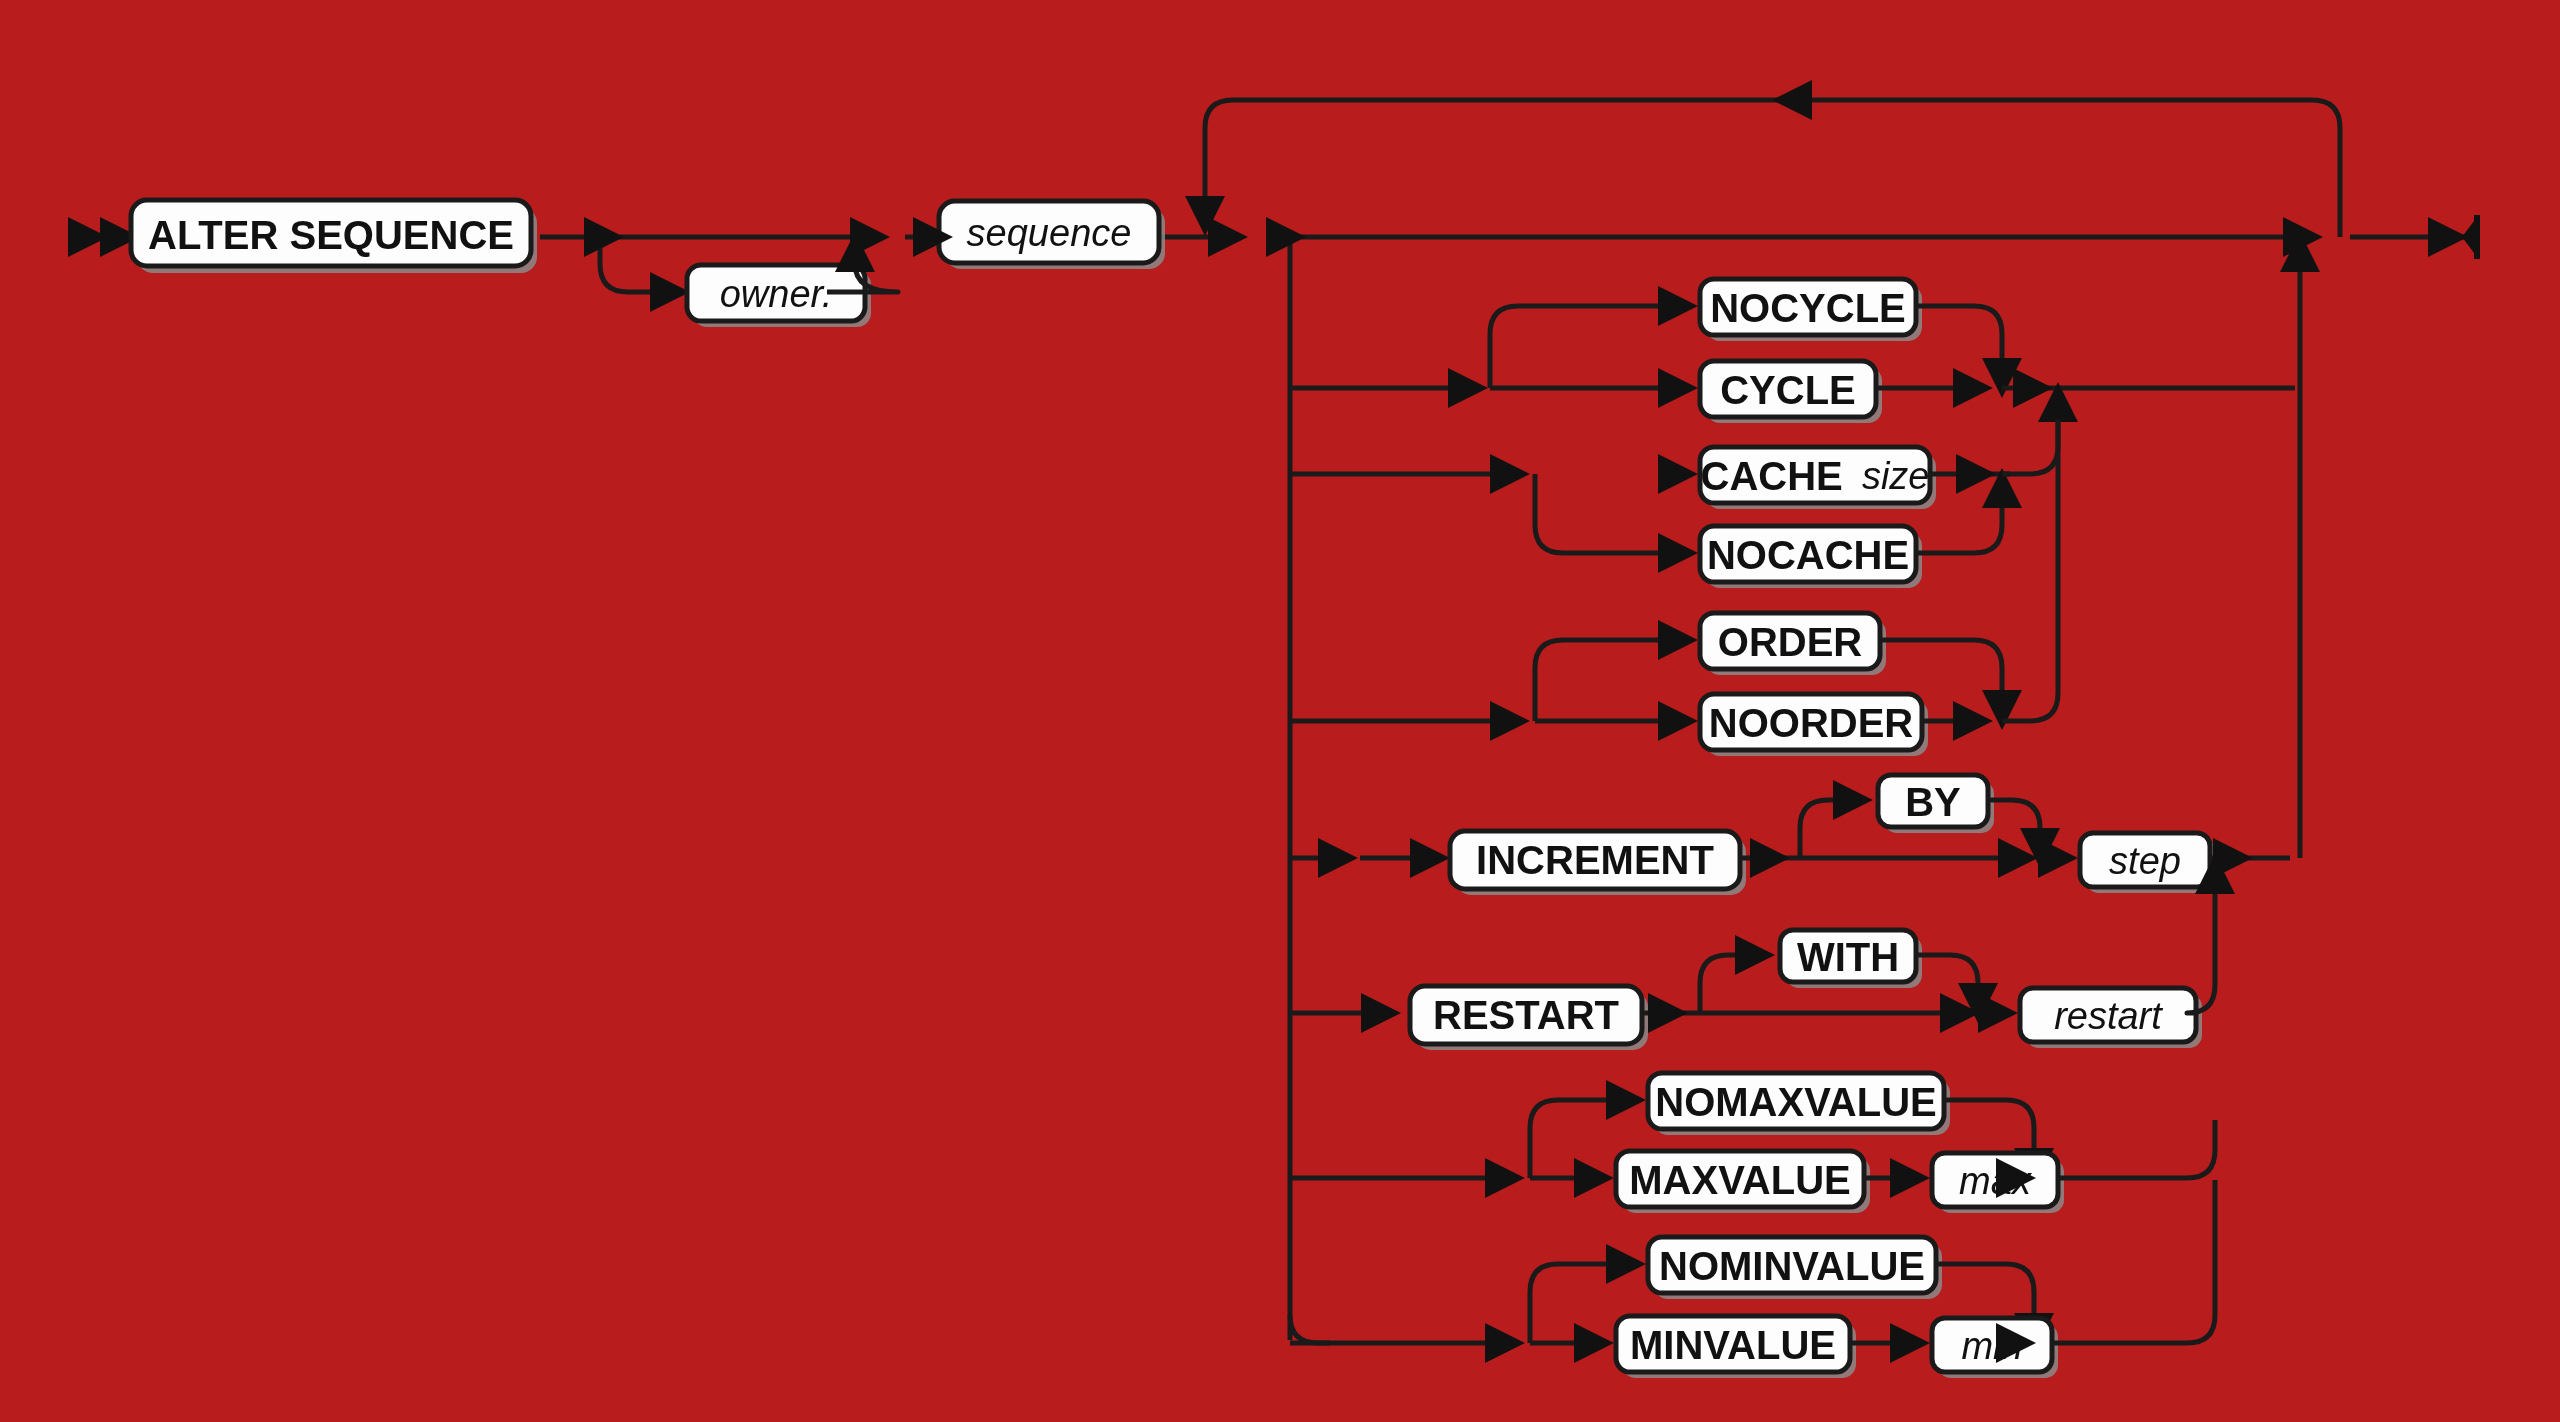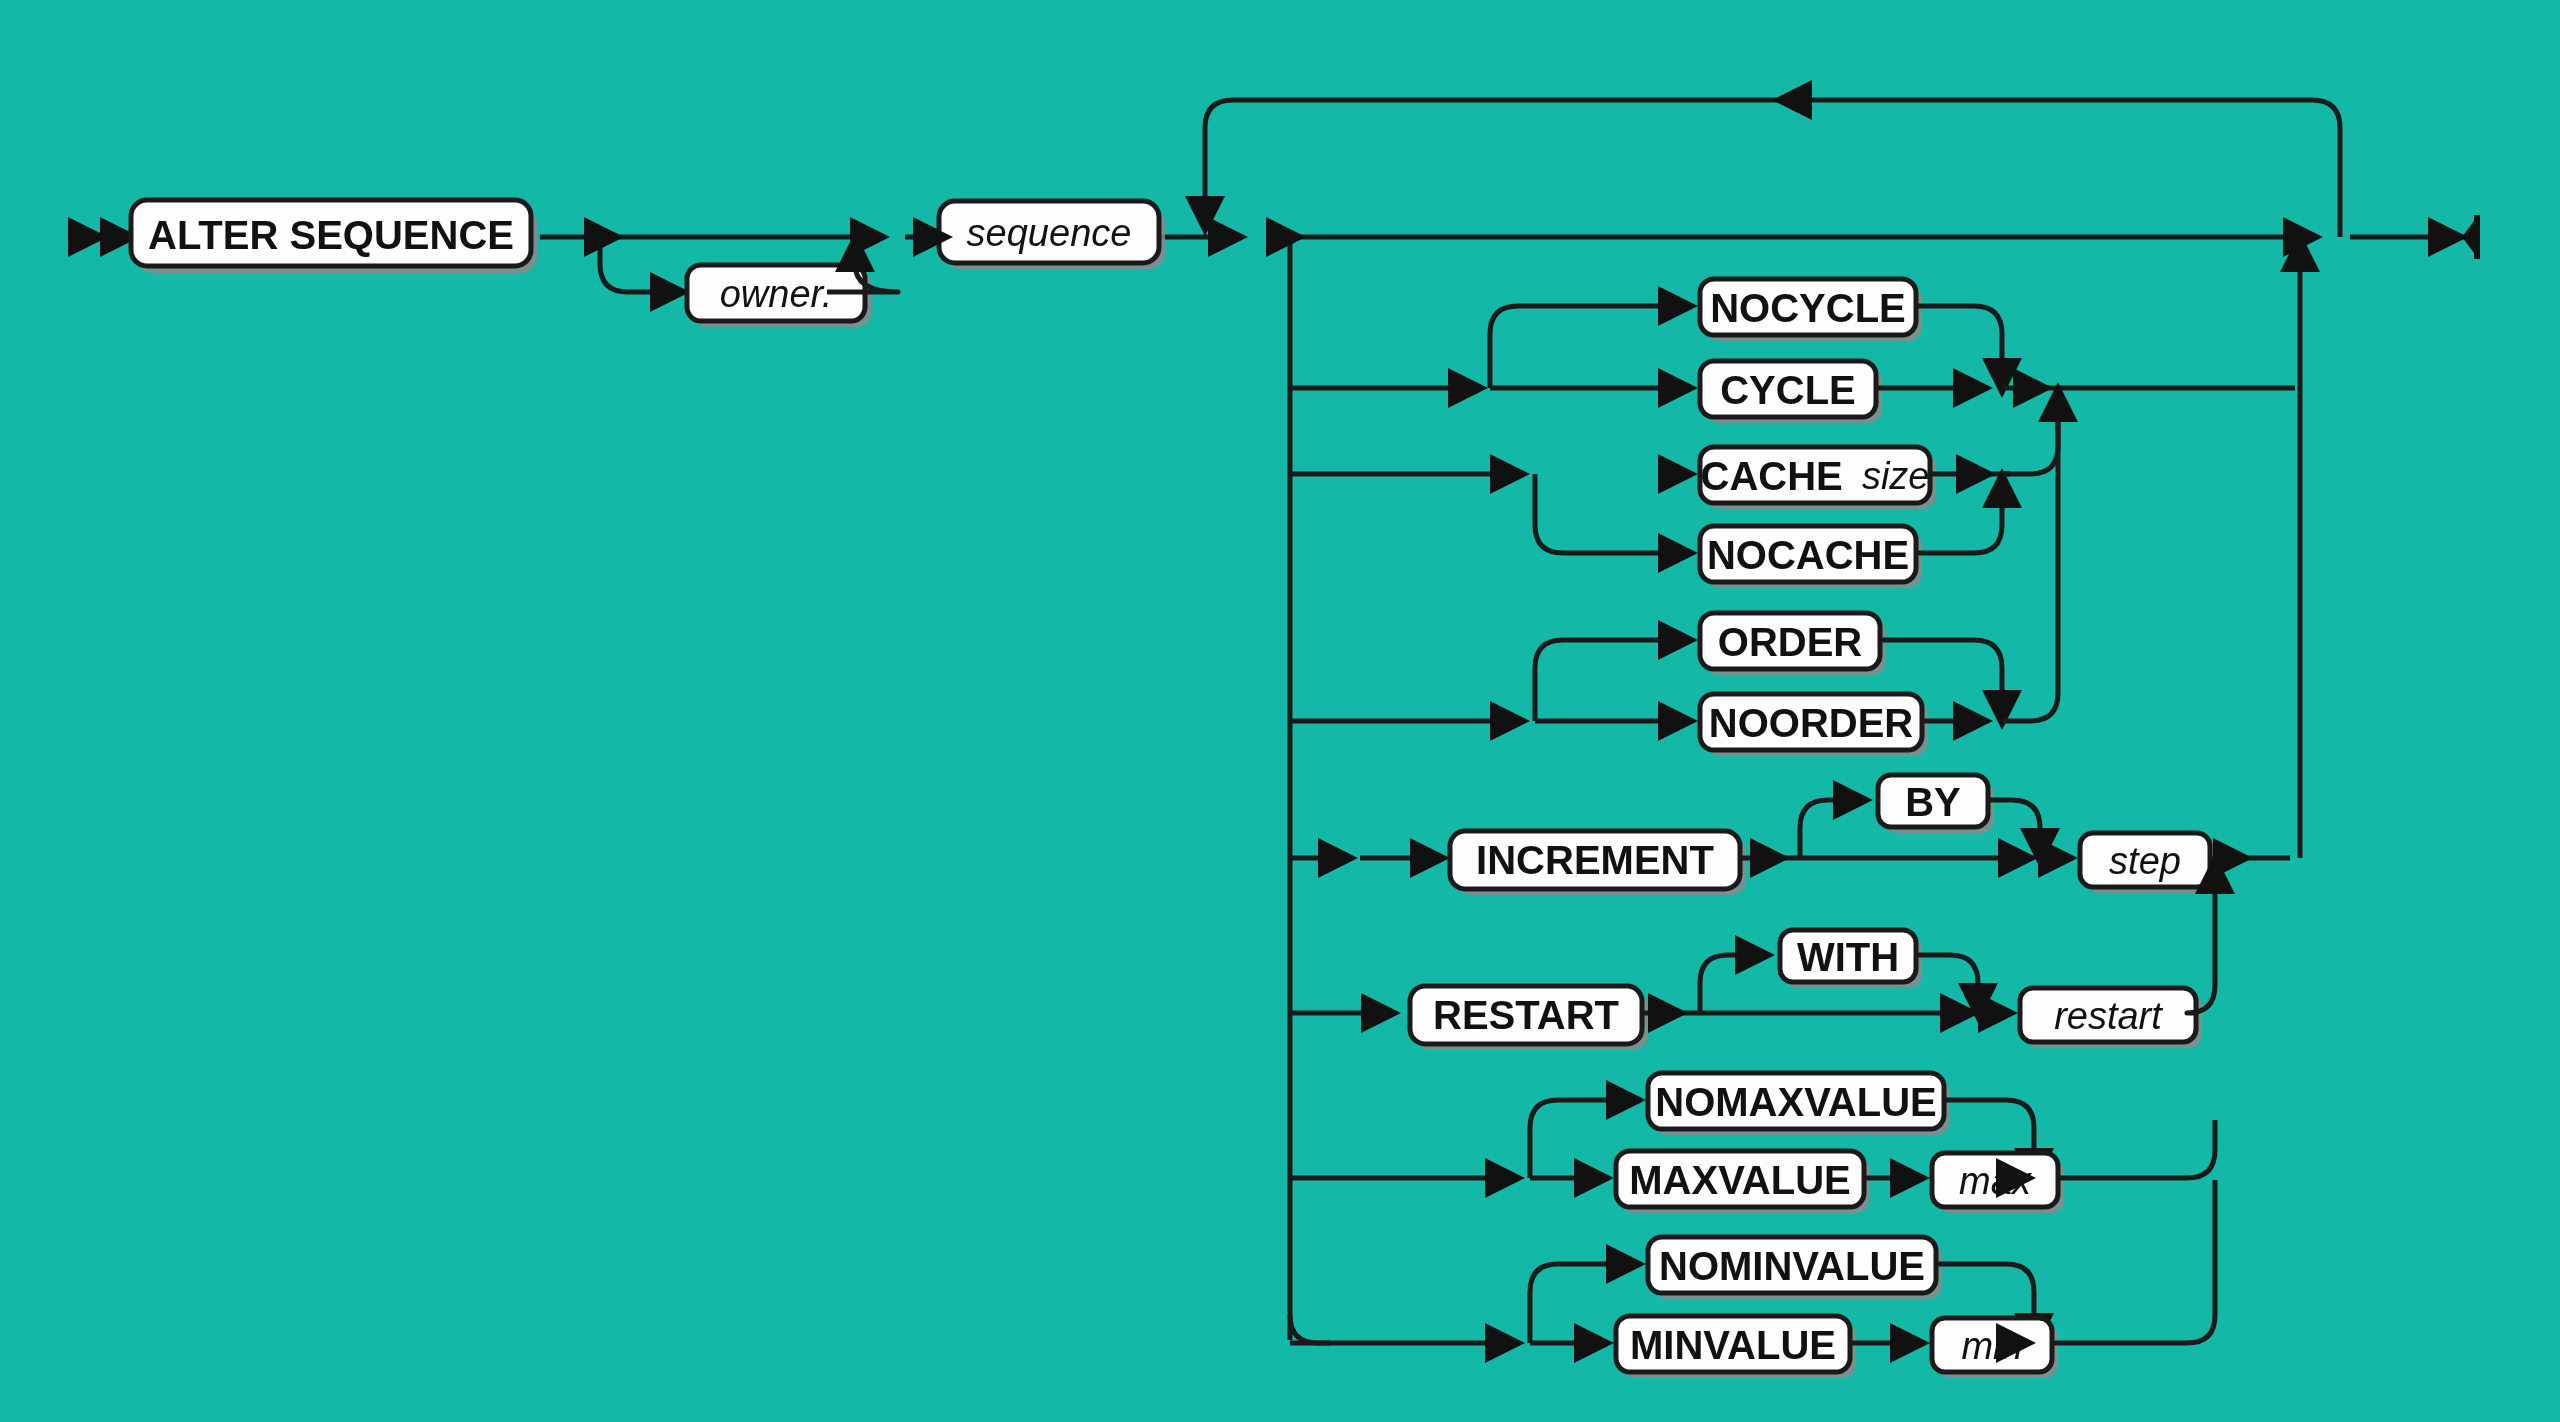--- a/index.html
+++ b/index.html
@@ -10,21 +10,21 @@
   body {
     width: 2560px;
     height: 1422px;
     font-family: "Liberation Sans", sans-serif;
     overflow: hidden;
   }
   #diagram-root {
     position: relative;
     width: 2560px;
     height: 1422px;
-    background: #14b8a6;
+    background: #b91c1c;
     text-align: center;
   }
   svg#rr {
     display: block;
     width: 2560px;
     height: 1422px;
   }
   .rr-line {
     fill: none;
     stroke: #1a1a1a;

